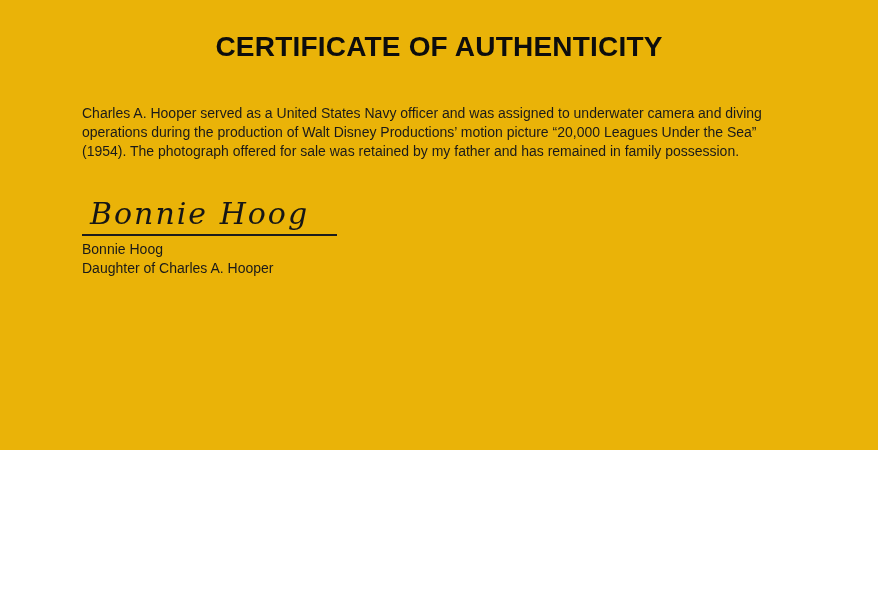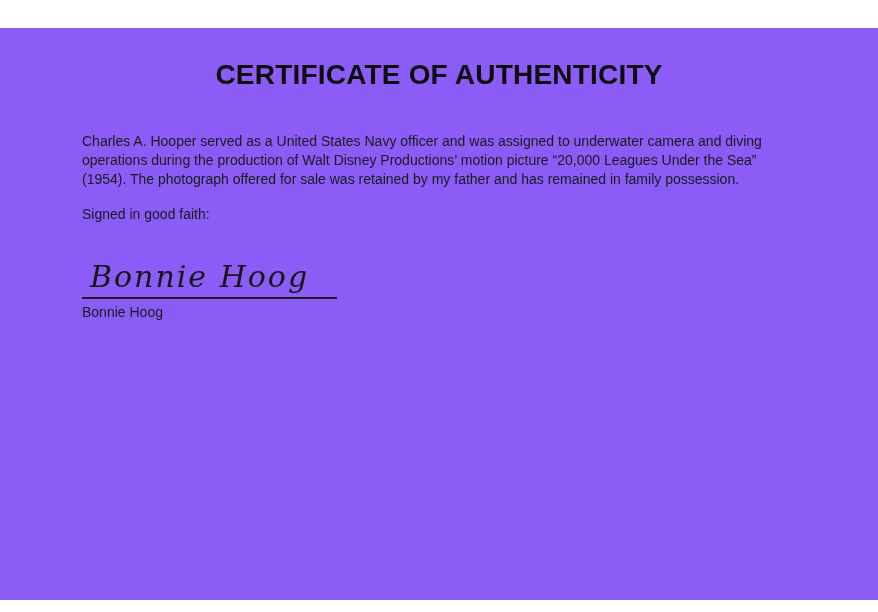--- a/index.html
+++ b/index.html
@@ -6,24 +6,23 @@
   body {
     width: 878px;
     height: 612px;
     background: #ffffff;
     font-family: "Liberation Sans", "DejaVu Sans", sans-serif;
     color: #1a1a1a;
   }
   .page {
     position: relative;
     width: 878px;
-    height: 572px;
-    background: #8b5cf6;
+    height: 450px;
+    background: #eab308;
     overflow: hidden;
-    margin-top: 28px;
   }
   .title {
     margin: 0;
     padding-top: 31px;
     text-align: center;
     font-size: 28px;
     font-weight: bold;
     letter-spacing: 0.2px;
     color: #0d0d0d;
   }
@@ -67,24 +66,24 @@
 
 <div class="page">
   <h1 class="title">CERTIFICATE OF AUTHENTICITY</h1>
 
   <div class="body-text">
 
     <p>Charles A. Hooper served as a United States Navy officer and was assigned to underwater camera and diving operations during the production of Walt Disney Productions’ motion picture “20,000 Leagues Under the Sea” (1954). The photograph offered for sale was retained by my father and has remained in family possession.</p>
 
 
 
-    <p>Signed in good faith:</p>
 
     <div class="signature-block">
       <div class="sig-script">Bonnie Hoog</div>
 
       <div class="sig-line"></div>
 
       <div class="sig-name">Bonnie Hoog</div>
 
+      <div class="sig-rel">Daughter of Charles A. Hooper</div>
     </div>
   </div>
 </div>
 
 </body></html>

